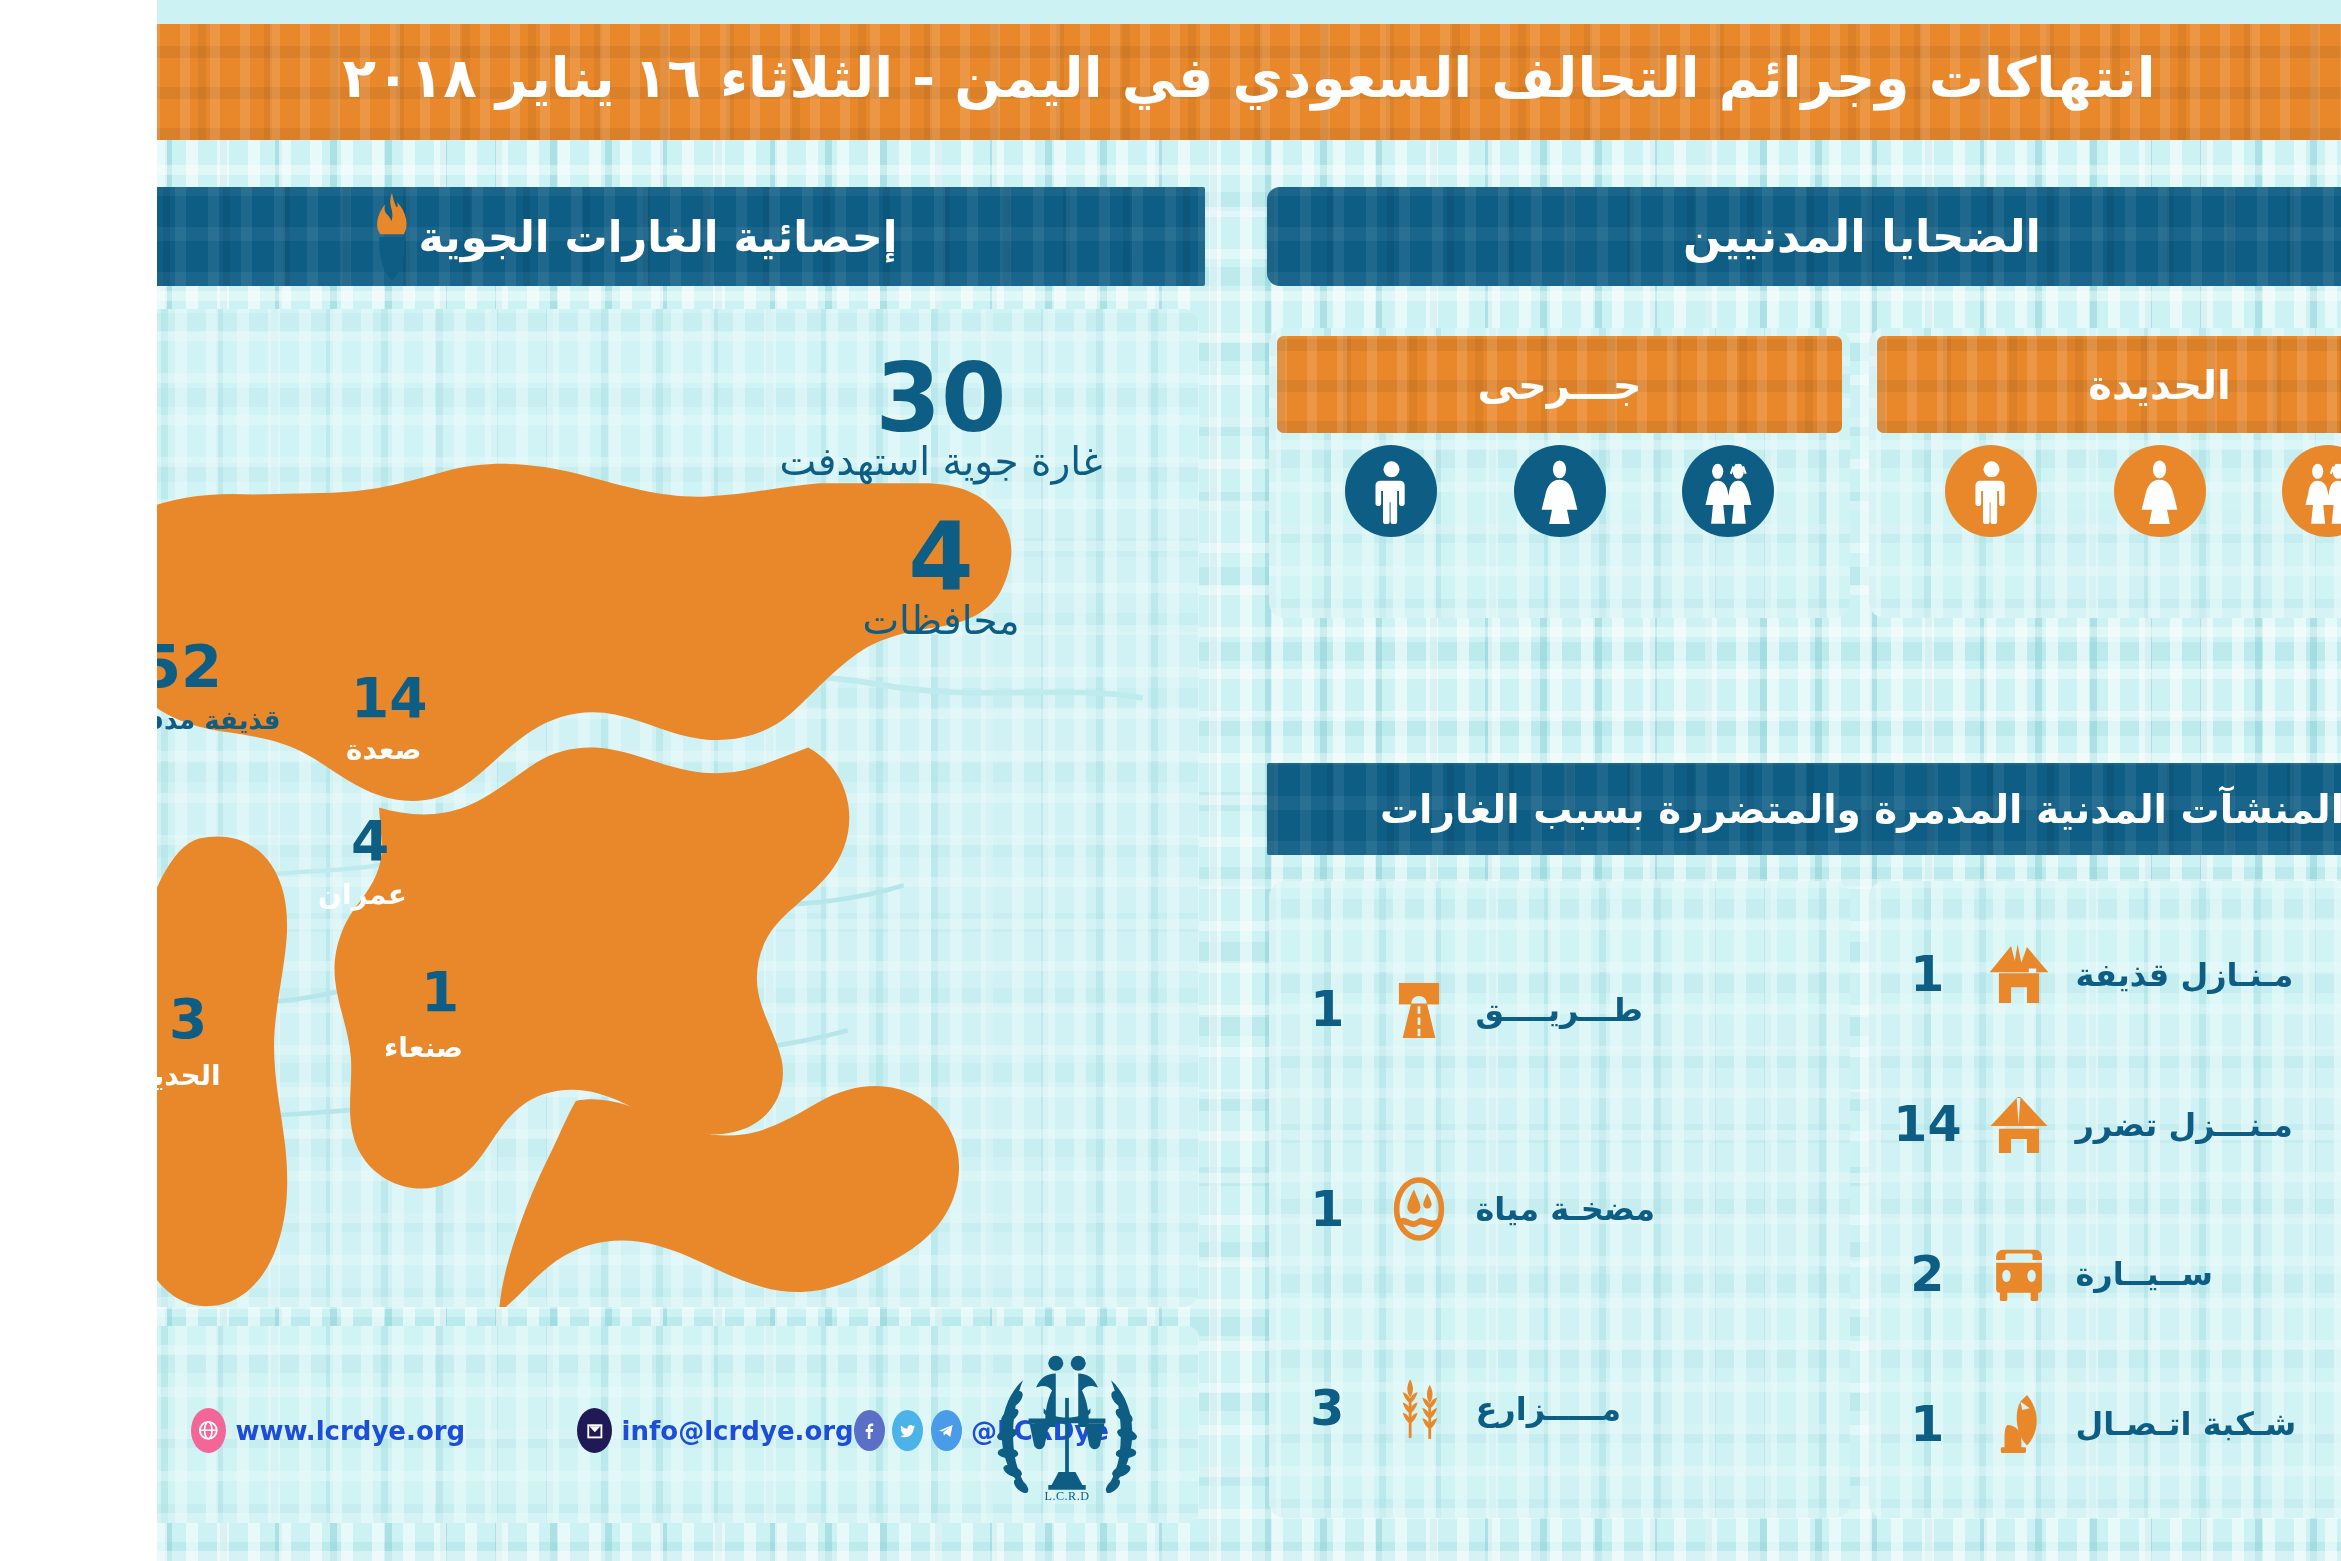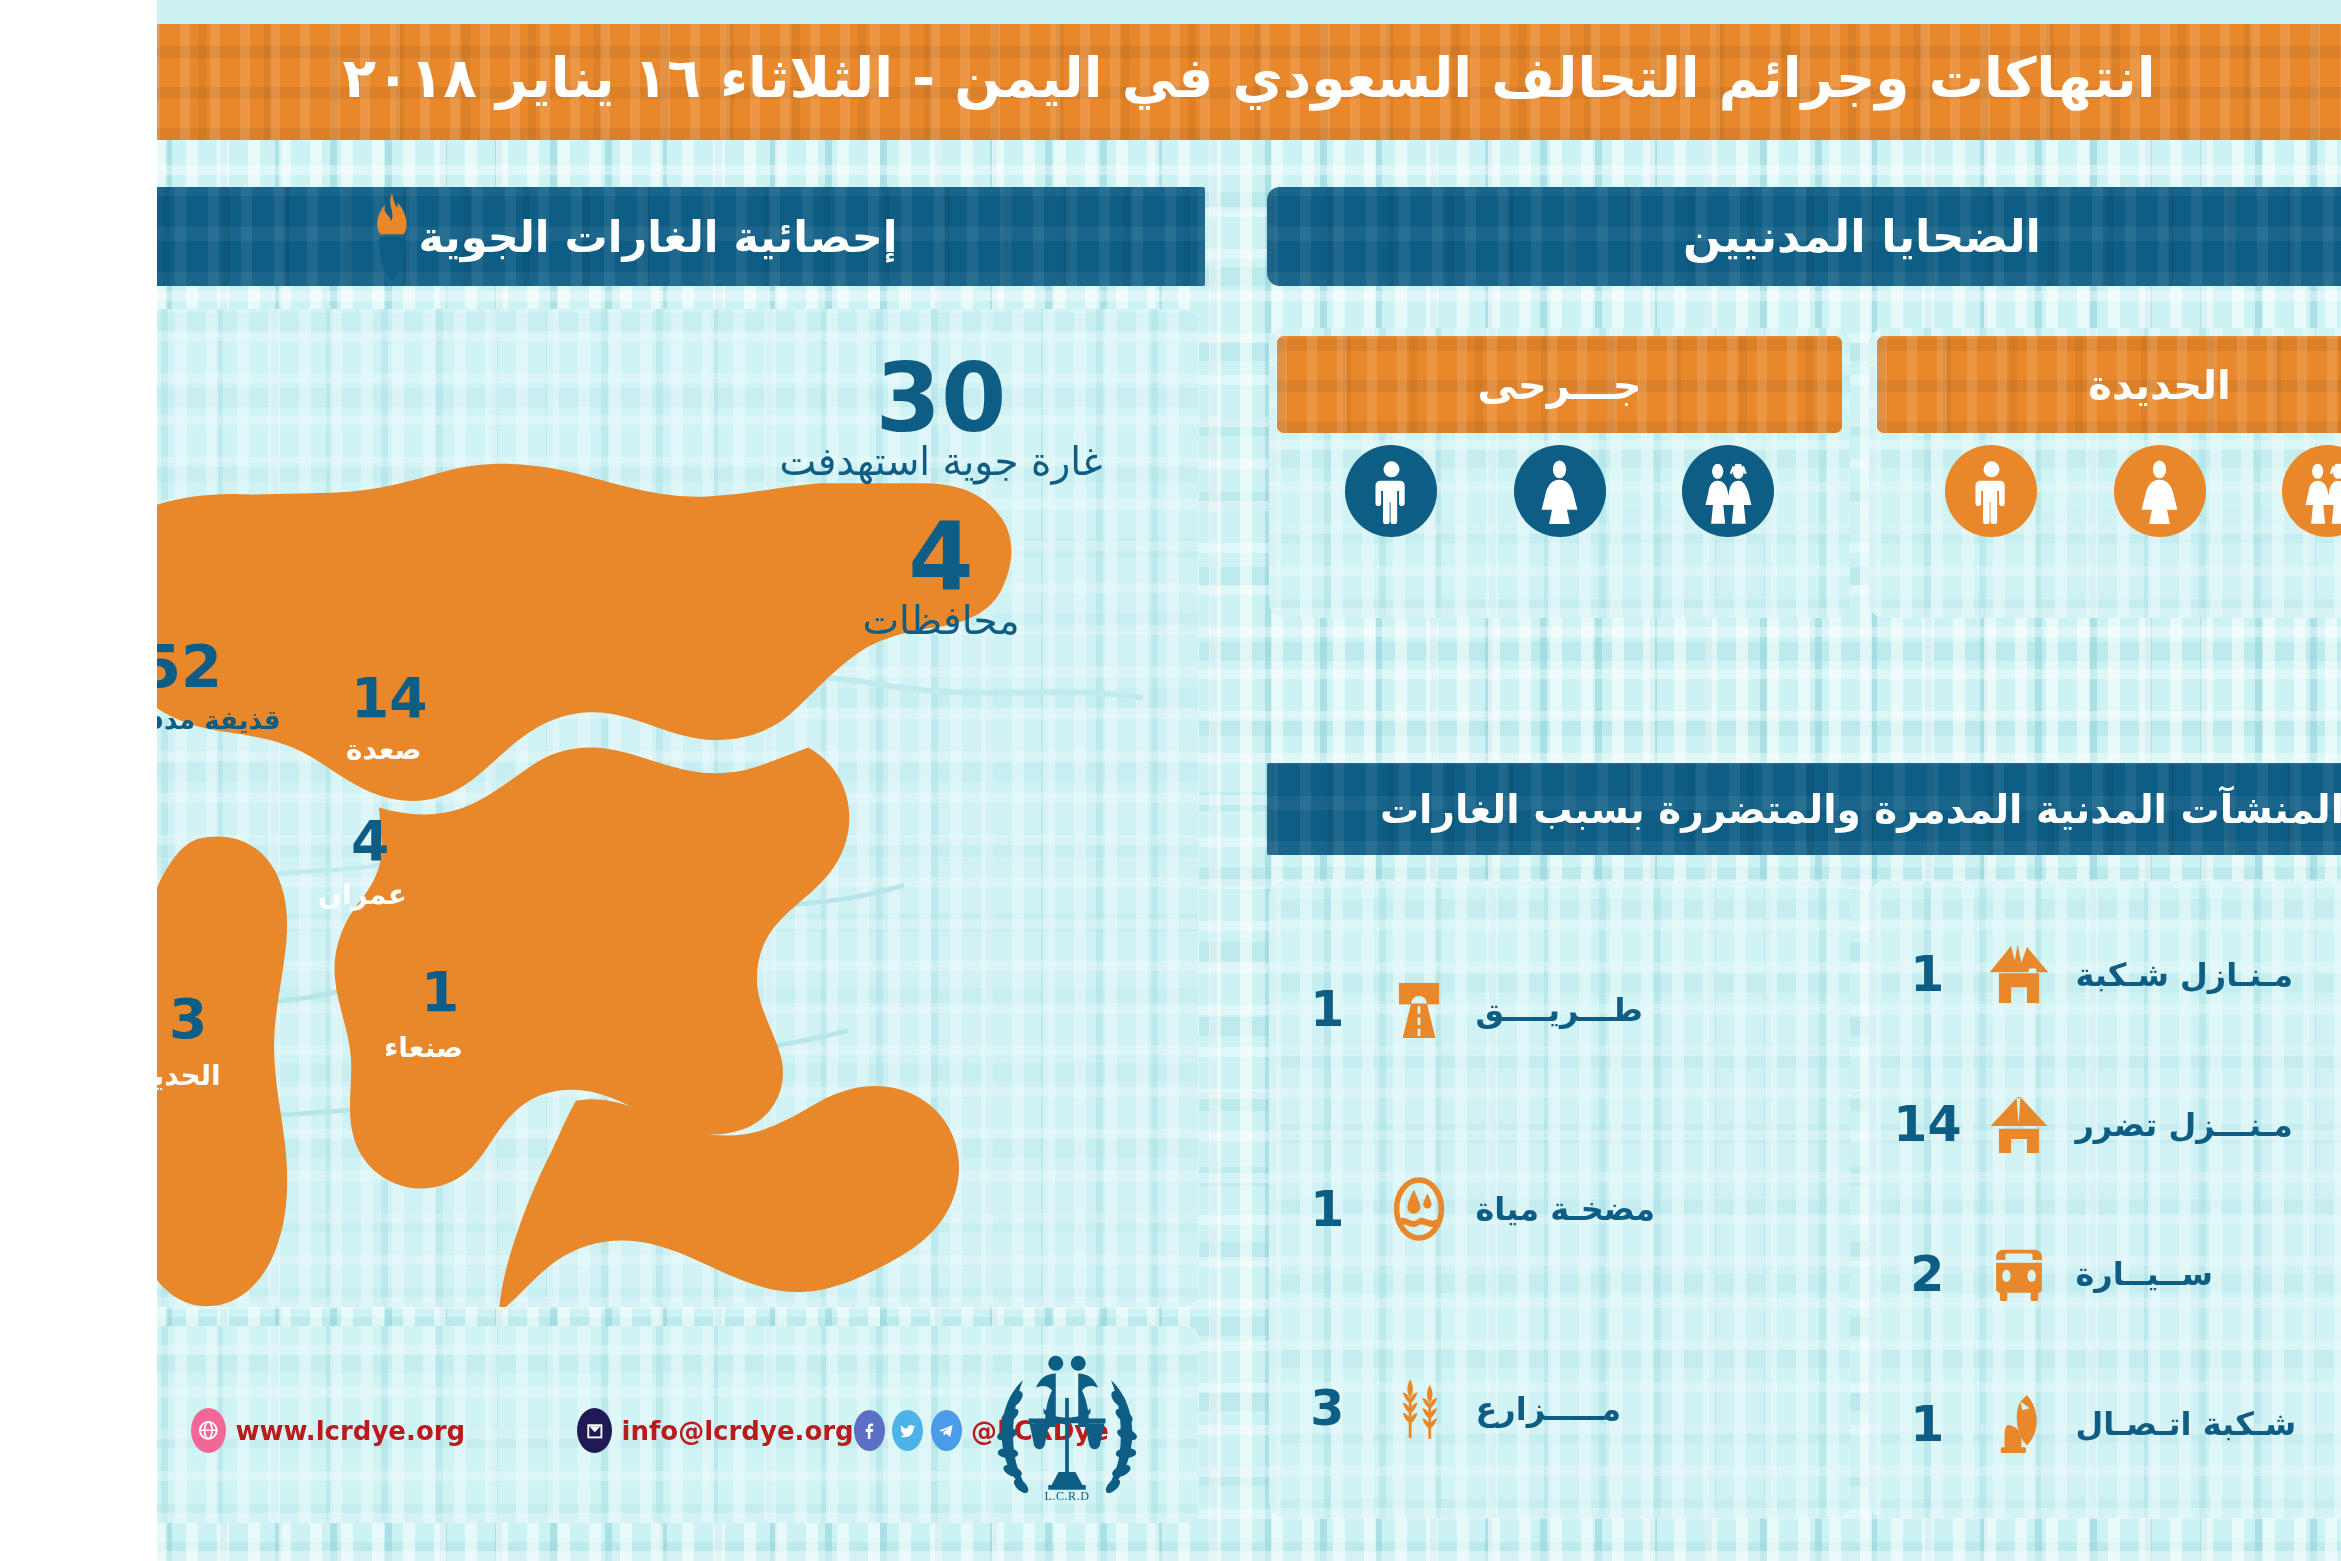--- a/index.html
+++ b/index.html
@@ -119,21 +119,21 @@
     position:absolute; left:51px; top:1326px; width:1148px; height:197px;
     background:#d5f4f6; border-radius:12px; overflow:hidden;
   }
   .contact-row {
     position:absolute; z-index:4; left:0; right:0; top:82px;
     display:flex; flex-direction:row-reverse; align-items:center;
     justify-content:flex-start; gap:0px; padding:0 28px;
   }
   .contact-item { display:flex; flex-direction:row-reverse; align-items:center; gap:9.4px; }
   .contact-item .ctext {
-    color:#b91c1c; font-size:26px; font-weight:bold;
+    color:#1d4ed8; font-size:26px; font-weight:bold;
     direction:ltr; unicode-bidi:embed; white-space:nowrap;
   }
   .cbadge {
     width:35px; height:45px; border-radius:50%;
     display:flex; align-items:center; justify-content:center; flex:none;
   }
   .soc-badges { display:flex; flex-direction:row-reverse; gap:7.5px; align-items:center; }
   #lcrdLogo { position:absolute; z-index:4; left:927px; top:23.4px; }
 
   
@@ -476,21 +476,21 @@
   <div class="fac-list">
 
     <div class="fac-row">
       <span class="fac-num">1</span>
       <span class="fac-ico">
         <svg width="70" height="66" viewBox="0 0 150 140">
           <path d="M12 64 L58 8 L66 40 L72 4 L80 44 L92 10 L138 64 L112 64 L112 56 L96 56 L96 64 Z" fill="#e8882a"></path>
           <path d="M32 66 h86 v64 h-26 v-34 h-34 v34 h-26 z" fill="#e8882a"></path>
         </svg>
       </span>
-      <span class="fac-lbl">مـنـازل شـكبة</span>
+      <span class="fac-lbl">مـنـازل قذيفة</span>
     </div>
 
     <div class="fac-row">
       <span class="fac-num">14</span>
       <span class="fac-ico">
         <svg width="70" height="66" viewBox="0 0 150 140">
           <path d="M14 72 L72 10 L78 10 L136 72 Z" fill="#e8882a"></path>
           <path d="M70 12 l4 56 4 -56 z" fill="#d5f4f6"></path>
           <path d="M32 78 h86 v52 h-26 v-30 h-34 v30 h-26 z" fill="#e8882a"></path>
         </svg>

